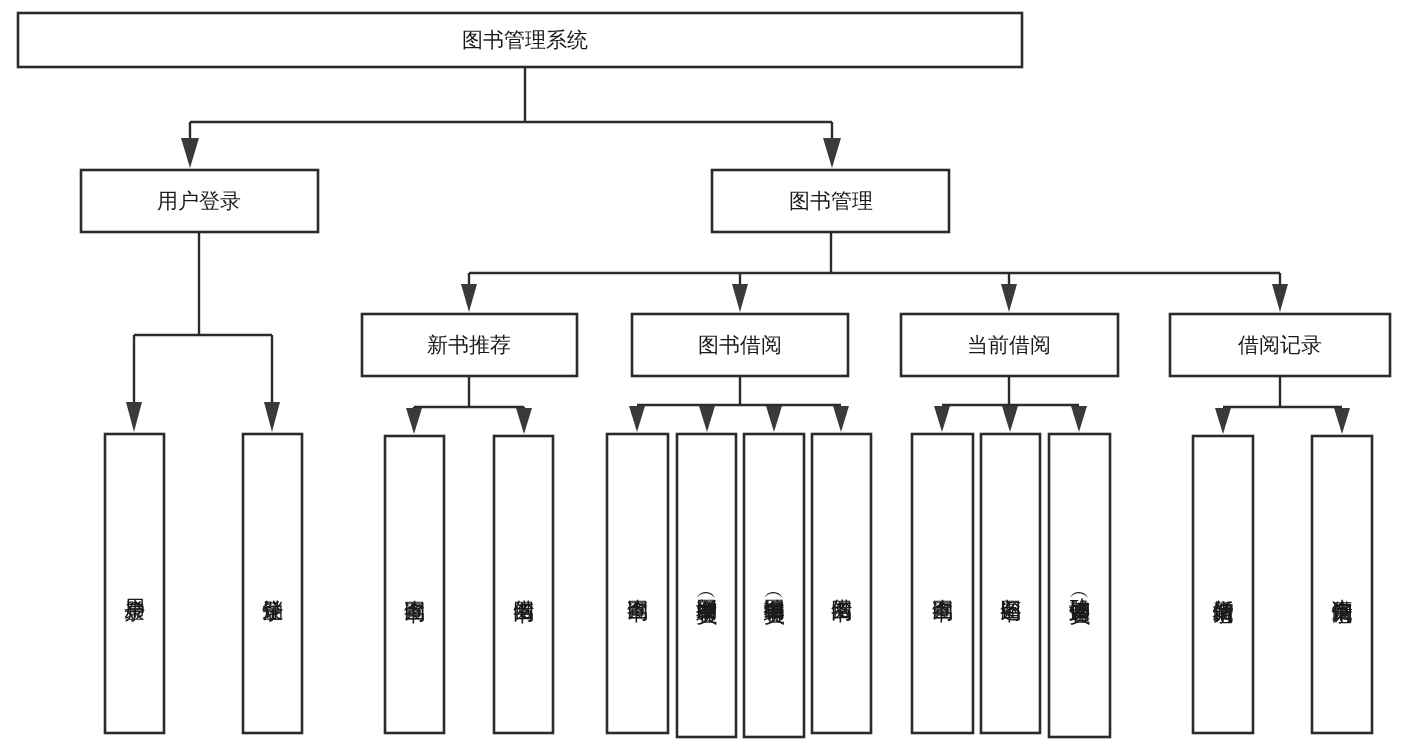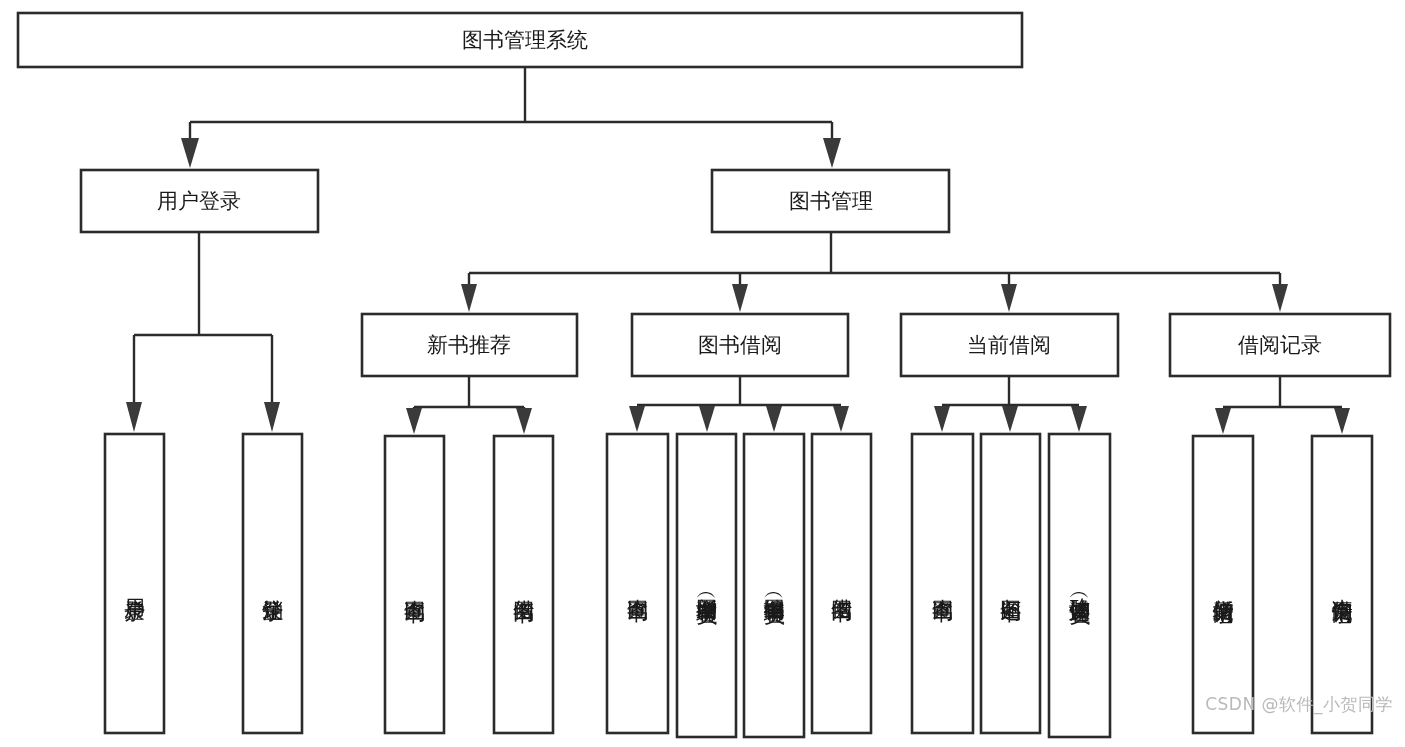--- a/index.html
+++ b/index.html
@@ -202,15 +202,14 @@
   <div class="vert-label" style="left:744px; top:434px; width:60px; height:303px;">编辑图书（管理员）</div>
   <div class="vert-label" style="left:812px; top:434px; width:59px; height:299px;">借阅图书</div>
 
   <div class="vert-label" style="left:912px; top:434px; width:61px; height:299px;">查询图书</div>
   <div class="vert-label" style="left:981px; top:434px; width:59px; height:299px;">归还图书</div>
   <div class="vert-label" style="left:1049px; top:434px; width:61px; height:303px;">确认归还（管理员）</div>
 
   <div class="vert-label" style="left:1193px; top:436px; width:60px; height:297px;">新增借阅记录</div>
   <div class="vert-label" style="left:1312px; top:436px; width:60px; height:297px;">查询借阅记录</div>
 
-  <div class="watermark">CSDN @软件_小贺同学</div>
 
 </div>
 
 </body></html>

